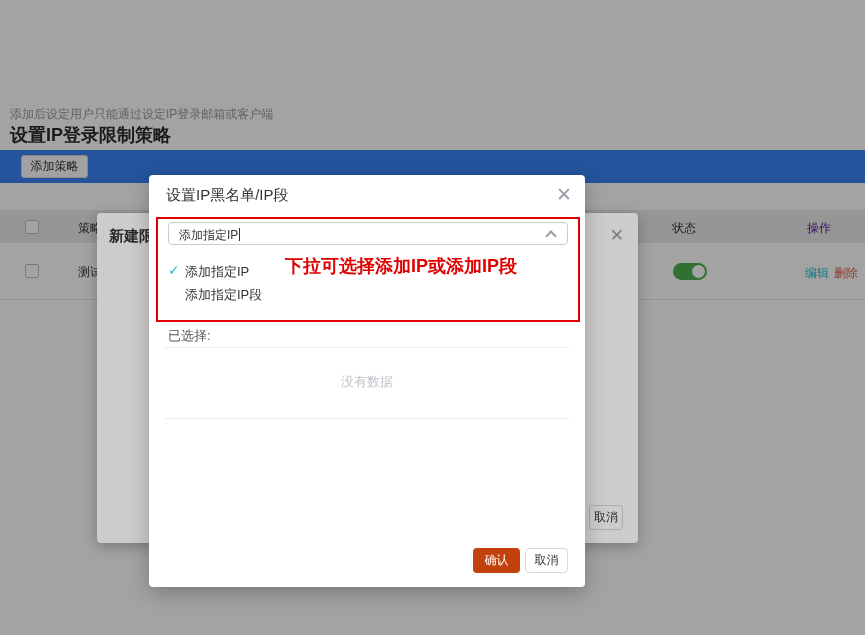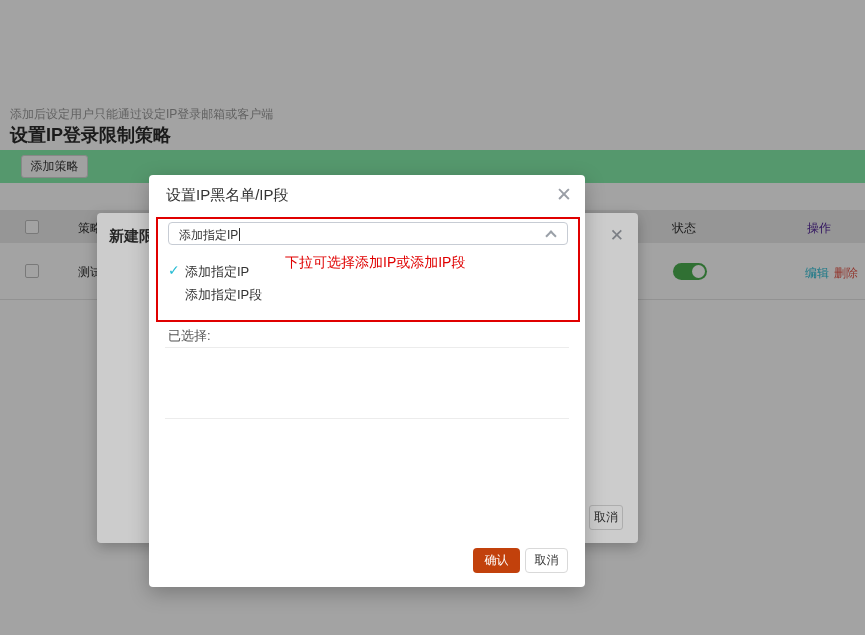--- a/index.html
+++ b/index.html
@@ -11,21 +11,21 @@
   .tabbar { position:absolute; left:0; top:0; width:865px; height:51px; background:#fff; border-bottom:1px solid #e4e4e4; }
   .tab { position:absolute; top:0; height:50px; line-height:50px; font-size:16px; font-weight:600; color:#333; cursor:pointer; }
   .tab-active { color:#27bcd4; }
   .tab1 { left:10px; }
   .tab2 { left:132px; }
   .tab-underline { position:absolute; left:0; bottom:0; width:115px; height:3px; background:#27bcd4; }
 
   .page-title { position:absolute; left:10px; top:77px; font-size:18px; font-weight:700; color:#2b2b2b;margin-top:46px; }
   .page-subtitle { position:absolute; left:10px; top:106px; font-size:12px; color:#9a9a9a; }
 
-  .toolbar { position:absolute; left:0; top:150px; width:865px; height:33px; background:#86efac; }
+  .toolbar { position:absolute; left:0; top:150px; width:865px; height:33px; background:#3b82f6; }
   .btn-add { position:absolute; left:21px; top:5px; width:67px; height:23px; background:#fdfdfd; border:1px solid #d6d6d6; border-radius:3px; font-size:12px; color:#333; line-height:21px; text-align:center; cursor:pointer; }
 
   .thead { position:absolute; left:0; top:210px; width:865px; height:33px; background:#ececec; }
   .trow  { position:absolute; left:0; top:243px; width:865px; height:57px; background:#fff; border-bottom:1px solid #e5e5e5; }
   .checkbox { position:absolute; width:14px; height:14px; background:#fff; border:1px solid #bfbfbf; border-radius:2px; cursor:pointer; }
   .thead .checkbox { left:25px; top:10px; }
   .trow .checkbox { left:25px; top:21px; }
   .col-name { position:absolute; left:78px; font-size:12px; color:#333; white-space:nowrap; }
   .thead .col-name { top:10px; }
   .trow .col-name { top:21px; }
@@ -58,21 +58,21 @@
   .select-box { position:absolute; left:19px; top:47px; width:400px; height:23px; background:#fff; border:1px solid #c7ccd4; border-radius:4px; cursor:pointer; }
   .select-value { position:absolute; left:10px; top:4px; font-size:12px; color:#333; white-space:nowrap; }
   .caret { display:inline-block; width:1px; height:13px; background:#333; vertical-align:-2px; margin-left:1px; }
   .chevron-up { position:absolute; right:12px; top:9px; width:8px; height:8px; border-left:2px solid #9aa0a8; border-top:2px solid #9aa0a8; transform:rotate(45deg); }
 
   .option { position:absolute; left:36px; font-size:13px; color:#333; cursor:pointer; white-space:nowrap; }
   .opt1 { top:88px; }
   .opt2 { top:111px; }
   .opt-check { position:absolute; left:19px; top:87px; font-size:14px; font-weight:700; color:#27bcd4; }
 
-  .annotation { position:absolute; left:136px; top:79px; font-size:14px; font-weight:400; color:#e00000; white-space:nowrap; }
+  .annotation { position:absolute; left:136px; top:79px; font-size:18px; font-weight:700; color:#e00000; white-space:nowrap; }
 
   .selected-label { position:absolute; left:19px; top:152px; font-size:13px; color:#555; }
   .divider { position:absolute; left:16px; width:404px; height:1px; background:#ececec; }
   .div1 { top:172px; }
   .div2 { top:243px; }
   .empty-text { position:absolute; left:0; top:198px; width:436px; text-align:center; font-size:13px; color:#bfc3c9; }
 
   .btn-confirm { position:absolute; left:324px; top:373px; width:47px; height:25px; background:#c2410c; border:none; border-radius:4px; font-size:12px; color:#fff; line-height:25px; text-align:center; cursor:pointer; font-family:inherit; }
   .btn-cancel  { position:absolute; left:376px; top:373px; width:43px; height:25px; background:#fff; border:1px solid #d9d9d9; border-radius:4px; font-size:12px; color:#333; line-height:23px; text-align:center; cursor:pointer; font-family:inherit; }
 </style>
@@ -128,19 +128,20 @@
     </div>
 
     <div class="opt-check">✓</div>
     <div class="option opt1">添加指定IP</div>
     <div class="option opt2">添加指定IP段</div>
 
     <div class="annotation">下拉可选择添加IP或添加IP段</div>
 
     <div class="selected-label">已选择:</div>
     <div class="divider div1"></div>
+    <div class="empty-text">没有数据</div>
     <div class="divider div2"></div>
 
     <button class="btn-confirm">确认</button>
     <button class="btn-cancel">取消</button>
   </div>
 
 </div>
 
 </body></html>

